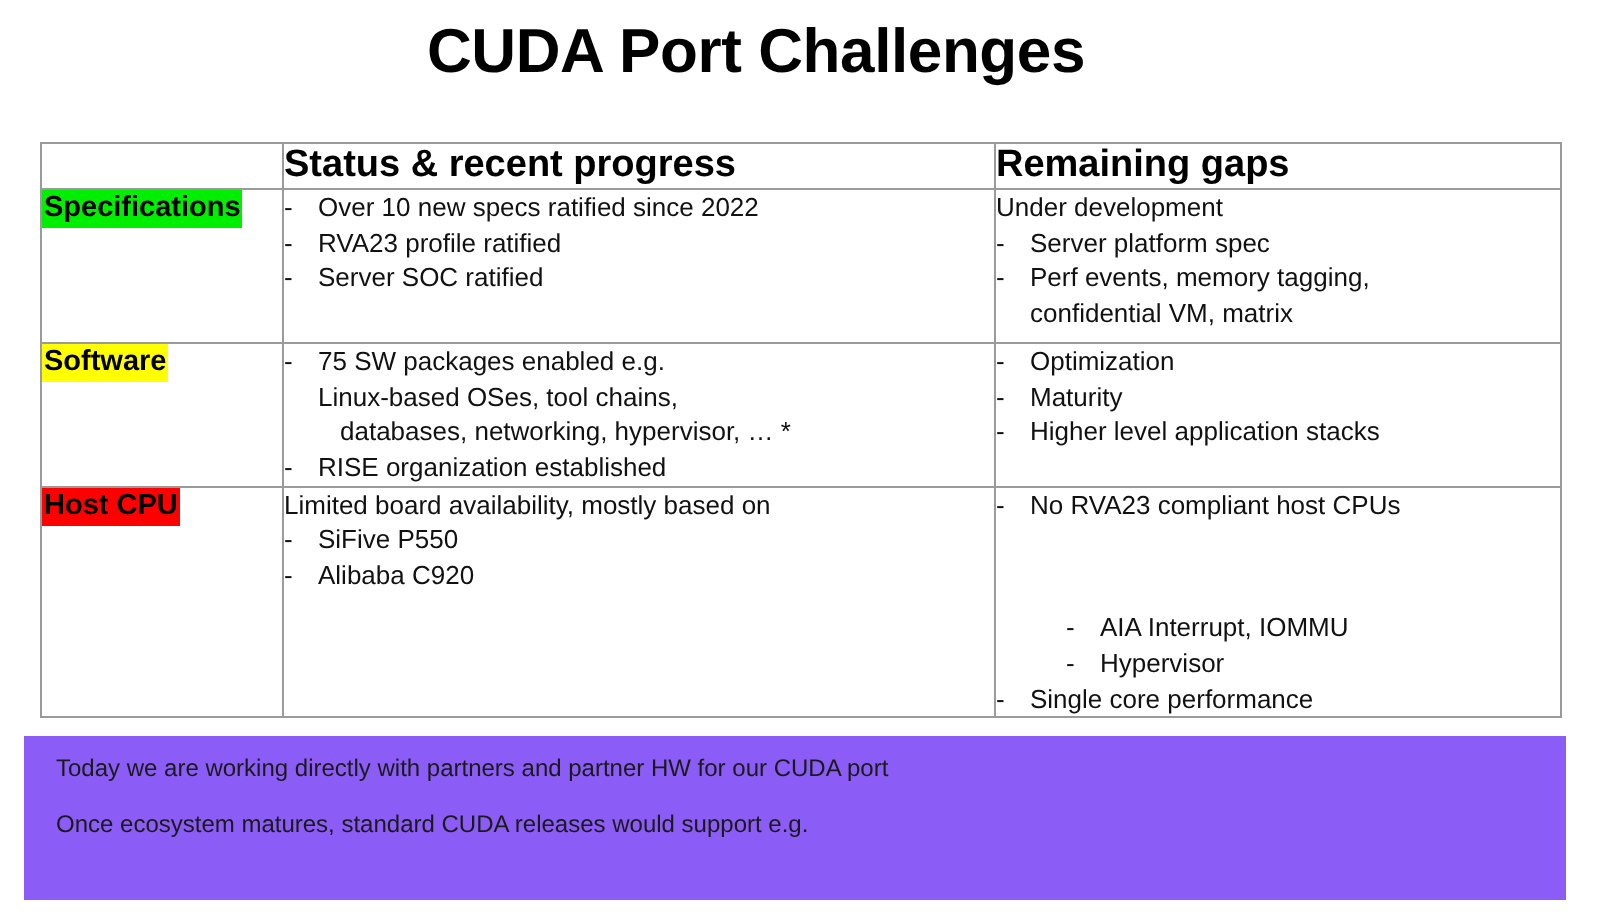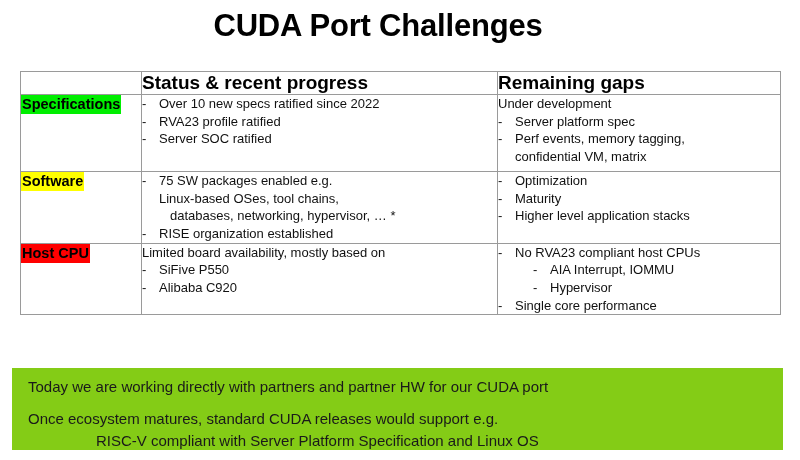--- a/index.html
+++ b/index.html
@@ -104,36 +104,37 @@
     white-space: nowrap;
   }
   ul.dash > li::before {
     content: "-";
     position: absolute;
     left: 0;
     top: 0;
   }
   ul.dash ul.dash {
     margin-left: 18px;
+    margin-top: 44px;
   }
   .cont {
     white-space: nowrap;
   }
 
   
   .note {
     position: absolute;
     left: 12px;
     top: 368px;
     width: 771px;
     height: 82px;
-    background: #84cc16;
+    background: #8b5cf6;
     box-sizing: border-box;
     padding: 8px 0 0 16px;
-    font-size: 15px;
+    font-size: 12px;
     line-height: 1.42;
     color: #1a1a1a;
   }
   .note-line { display: block; white-space: nowrap; }
   .note-gap  { height: 11px; }
   .note-indent { padding-left: 68px; }
 </style>
 </head>
 <body>
 
@@ -253,16 +254,15 @@
         </td>
       </tr>
 
     </tbody>
   </table>
 
   <div class="note">
     <span class="note-line">Today we are working directly with partners and partner HW for our CUDA port</span>
     <span class="note-gap" style="display:block;"></span>
     <span class="note-line">Once ecosystem matures, standard CUDA releases would support e.g.</span>
-    <span class="note-line note-indent">RISC-V compliant with Server Platform Specification and Linux OS</span>
   </div>
 
 </div>
 
 </body></html>

